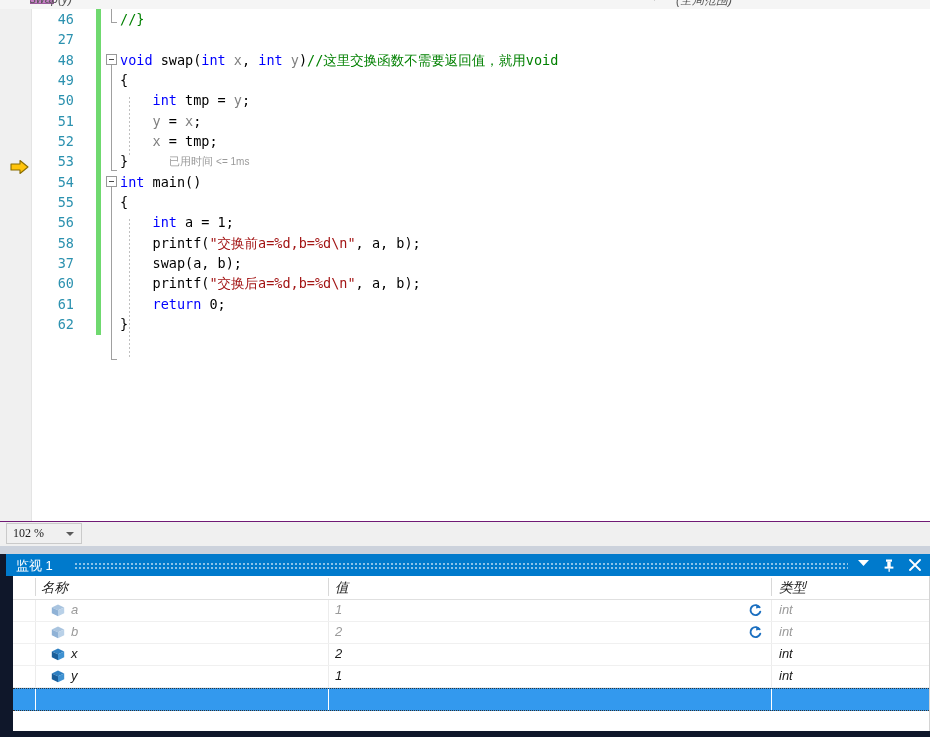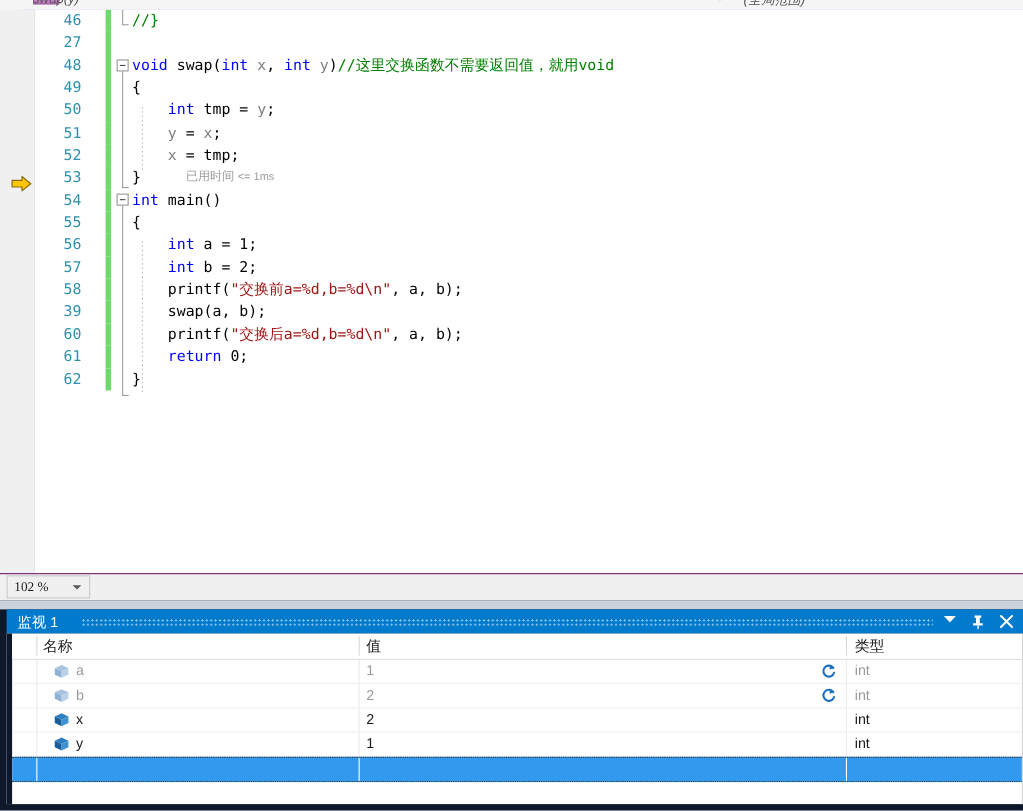--- a/index.html
+++ b/index.html
@@ -212,24 +212,25 @@
   }
   .wt-btn svg { display: block; margin: 5px auto 0; }
   #wt-dropdown { right: 56px; }
   #wt-pin      { right: 30px; }
   #wt-close    { right: 4px; }
 
   .watch-grid {
     position: absolute; left: 6px; top: 30px;
     width: 924px; height: 155px;
     background: #ffffff;
-    border-left: 5px solid #0f172a;
+    border-left: 7px solid #0f172a;
     border-right: 1px solid #d4d4d4;
     box-sizing: border-box;
     overflow: hidden;
+    font-style: italic;
   }
   .wg-header {
     position: relative;
     height: 23px;
     background: #ffffff;
     border-bottom: 1px solid #e0e0e0;
   }
   .wg-header .hcell {
     position: absolute; top: 3px;
     font-size: 13.5px;
@@ -332,23 +333,22 @@
         <div class="line"><span class="lnum">27</span><span class="changebar cb-green"></span><span class="code"></span></div>
         <div class="line"><span class="lnum">48</span><span class="changebar cb-green"></span><span class="glyph"></span><span class="code"><span class="kw">void</span> <span class="ident">swap</span>(<span class="kw">int</span> <span class="param">x</span>, <span class="kw">int</span> <span class="param">y</span>)<span class="cmt">//这里交换函数不需要返回值，就用void</span></span></div>
         <div class="line"><span class="lnum">49</span><span class="changebar cb-green"></span><span class="code">{</span></div>
         <div class="line"><span class="lnum">50</span><span class="changebar cb-green"></span><span class="code">    <span class="kw">int</span> <span class="ident">tmp</span> = <span class="param">y</span>;</span></div>
         <div class="line"><span class="lnum">51</span><span class="changebar cb-green"></span><span class="code">    <span class="param">y</span> = <span class="param">x</span>;</span></div>
         <div class="line"><span class="lnum">52</span><span class="changebar cb-green"></span><span class="code">    <span class="param">x</span> = <span class="ident">tmp</span>;</span></div>
         <div class="line"><span class="lnum">53</span><span class="changebar cb-green"></span><span class="code">}</span><span class="elapsed"><span>已用时间</span> <span class="small">&lt;= 1ms</span></span></div>
         <div class="line"><span class="lnum">54</span><span class="changebar cb-green"></span><span class="glyph"></span><span class="code"><span class="kw">int</span> <span class="ident">main</span>()</span></div>
         <div class="line"><span class="lnum">55</span><span class="changebar cb-green"></span><span class="code">{</span></div>
         <div class="line"><span class="lnum">56</span><span class="changebar cb-green"></span><span class="code">    <span class="kw">int</span> <span class="ident">a</span> = <span class="num">1</span>;</span></div>
-        <div class="line"><span class="lnum">57</span><span class="changebar cb-green"></span><span class="code">    <span class="kw">int</span> <span class="ident">b</span> = <span class="num">2</span>;</span></div>
         <div class="line"><span class="lnum">58</span><span class="changebar cb-green"></span><span class="code">    <span class="ident">printf</span>(<span class="str">"交换前a=%d,b=%d\n"</span>, <span class="ident">a</span>, <span class="ident">b</span>);</span></div>
-        <div class="line"><span class="lnum">39</span><span class="changebar cb-green"></span><span class="code">    <span class="ident">swap</span>(<span class="ident">a</span>, <span class="ident">b</span>);</span></div>
+        <div class="line"><span class="lnum">37</span><span class="changebar cb-green"></span><span class="code">    <span class="ident">swap</span>(<span class="ident">a</span>, <span class="ident">b</span>);</span></div>
         <div class="line"><span class="lnum">60</span><span class="changebar cb-green"></span><span class="code">    <span class="ident">printf</span>(<span class="str">"交换后a=%d,b=%d\n"</span>, <span class="ident">a</span>, <span class="ident">b</span>);</span></div>
         <div class="line"><span class="lnum">61</span><span class="changebar cb-green"></span><span class="code">    <span class="kw">return</span> <span class="num">0</span>;</span></div>
         <div class="line"><span class="lnum">62</span><span class="changebar cb-green"></span><span class="code">}</span></div>
       </div>
   </div>
 
   <div class="zoombar">
     <div class="zoom-combo">
       <span class="zval">102 %</span>
       <span class="zcaret"></span>

